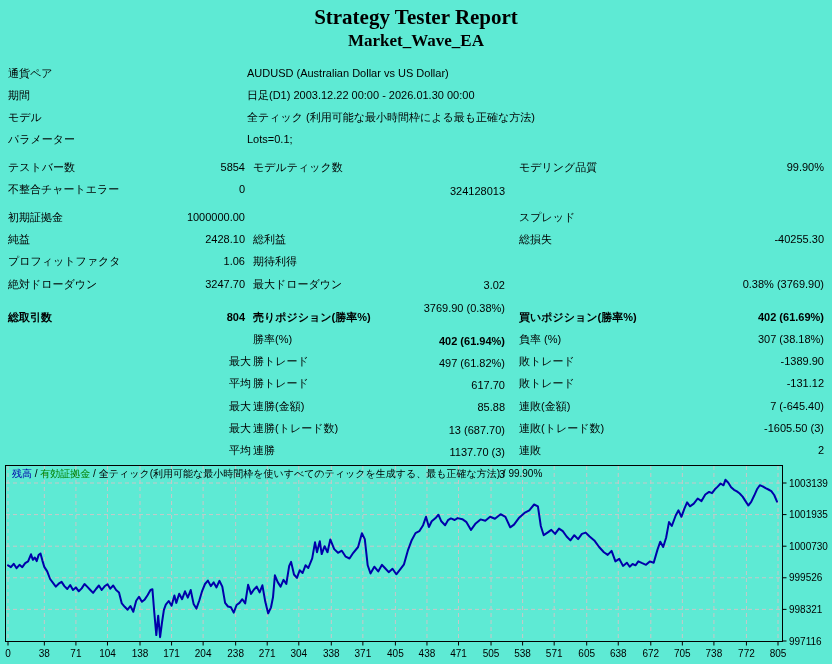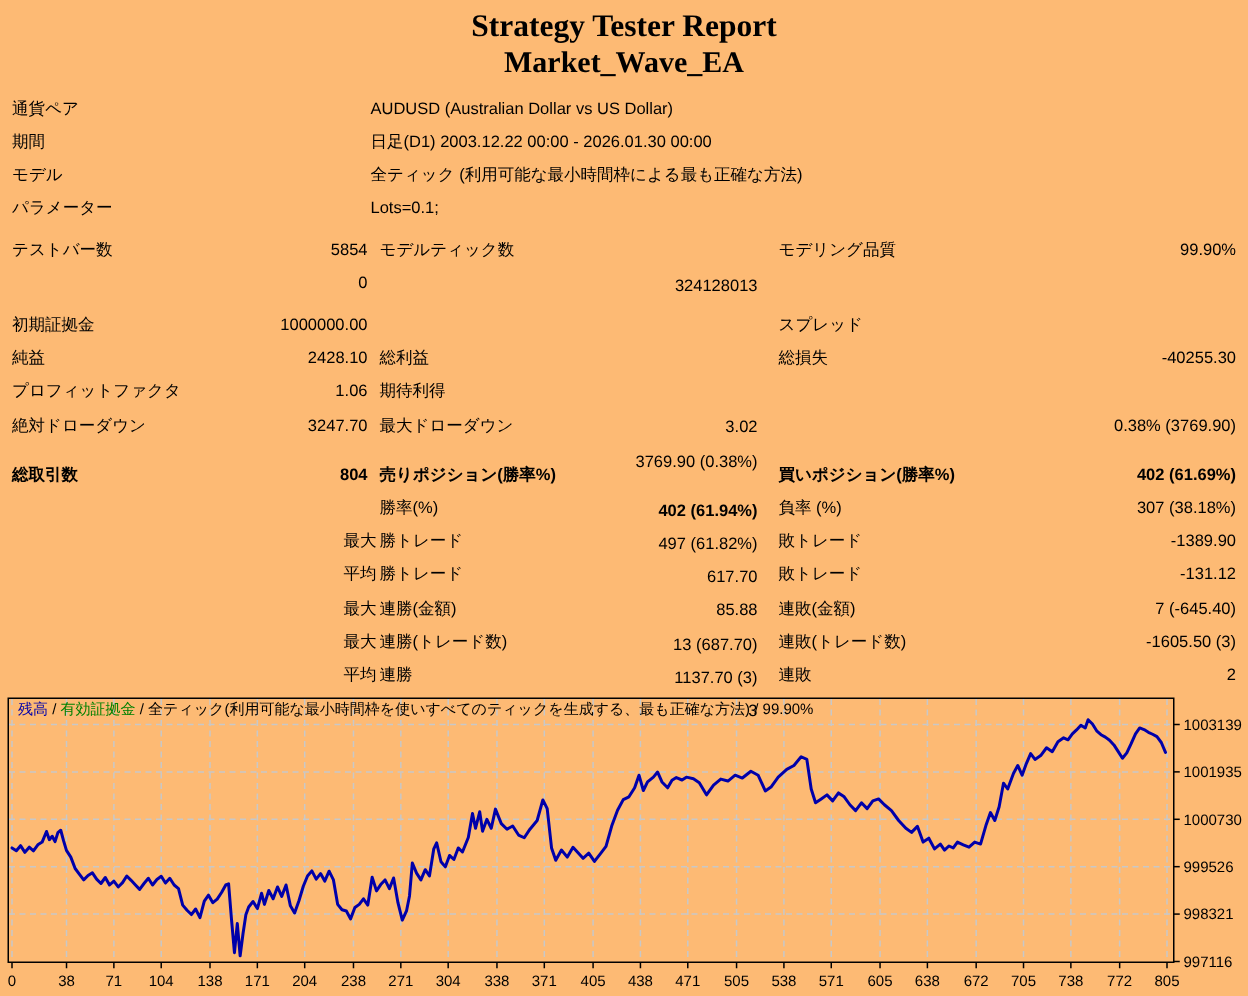--- a/index.html
+++ b/index.html
@@ -1,21 +1,21 @@
 <!DOCTYPE html>
 <html><head>
 <meta charset="utf-8">
 <style>
   html,body{margin:0;padding:0;background:#fff;}
-  .page{position:relative;width:832px;height:664px;background:#fdba74;overflow:hidden;
+  .page{position:relative;width:832px;height:664px;background:#5eead4;overflow:hidden;
         font-family:"Liberation Sans","DejaVu Sans",sans-serif;color:#000;}
   .title{position:absolute;top:5px;left:0;width:100%;text-align:center;
          font-family:"Liberation Serif","DejaVu Serif",serif;font-weight:bold;font-size:21px;}
   .subtitle{position:absolute;top:31px;left:0;width:100%;text-align:center;
-         font-family:"Liberation Serif","DejaVu Serif",serif;font-weight:bold;font-size:20px;}
+         font-family:"Liberation Serif","DejaVu Serif",serif;font-weight:bold;font-size:17px;}
   .row{position:absolute;left:0;width:720px;height:16px;padding-left:45px;}
   .cell{position:absolute;top:0;height:15px;line-height:15px;font-size:11px;white-space:nowrap;overflow:visible;}
   .c-l1{left:8px;width:225px;text-align:left;}
   .c-v1{left:95px;width:150px;text-align:right;}
   .c-wide{left:247px;width:578px;text-align:left;}
   .c-p2{left:225px;width:26px;text-align:right;}
   .c-l2{left:253px;width:245px;text-align:left;}
   .c-v2{left:305px;width:200px;text-align:right;margin-top:24px;}
   .c-l3{left:519px;width:230px;text-align:left;}
   .c-v3{left:624px;width:200px;text-align:right;}
@@ -48,20 +48,21 @@
       </div>
       <div class="row" style="top: 160px;">
         <span class="cell c-l1">テストバー数</span>
         <span class="cell c-v1">5854</span>
         <span class="cell c-l2">モデルティック数</span>
         <span class="cell c-v2">324128013</span>
         <span class="cell c-l3">モデリング品質</span>
         <span class="cell c-v3">99.90%</span>
       </div>
       <div class="row" style="top: 182px;">
+        <span class="cell c-l1">不整合チャートエラー</span>
         <span class="cell c-v1">0</span>
       </div>
       <div class="row" style="top: 210px;">
         <span class="cell c-l1">初期証拠金</span>
         <span class="cell c-v1">1000000.00</span>
         <span class="cell c-l3">スプレッド</span>
       </div>
       <div class="row" style="top: 232px;">
         <span class="cell c-l1">純益</span>
         <span class="cell c-v1">2428.10</span>

